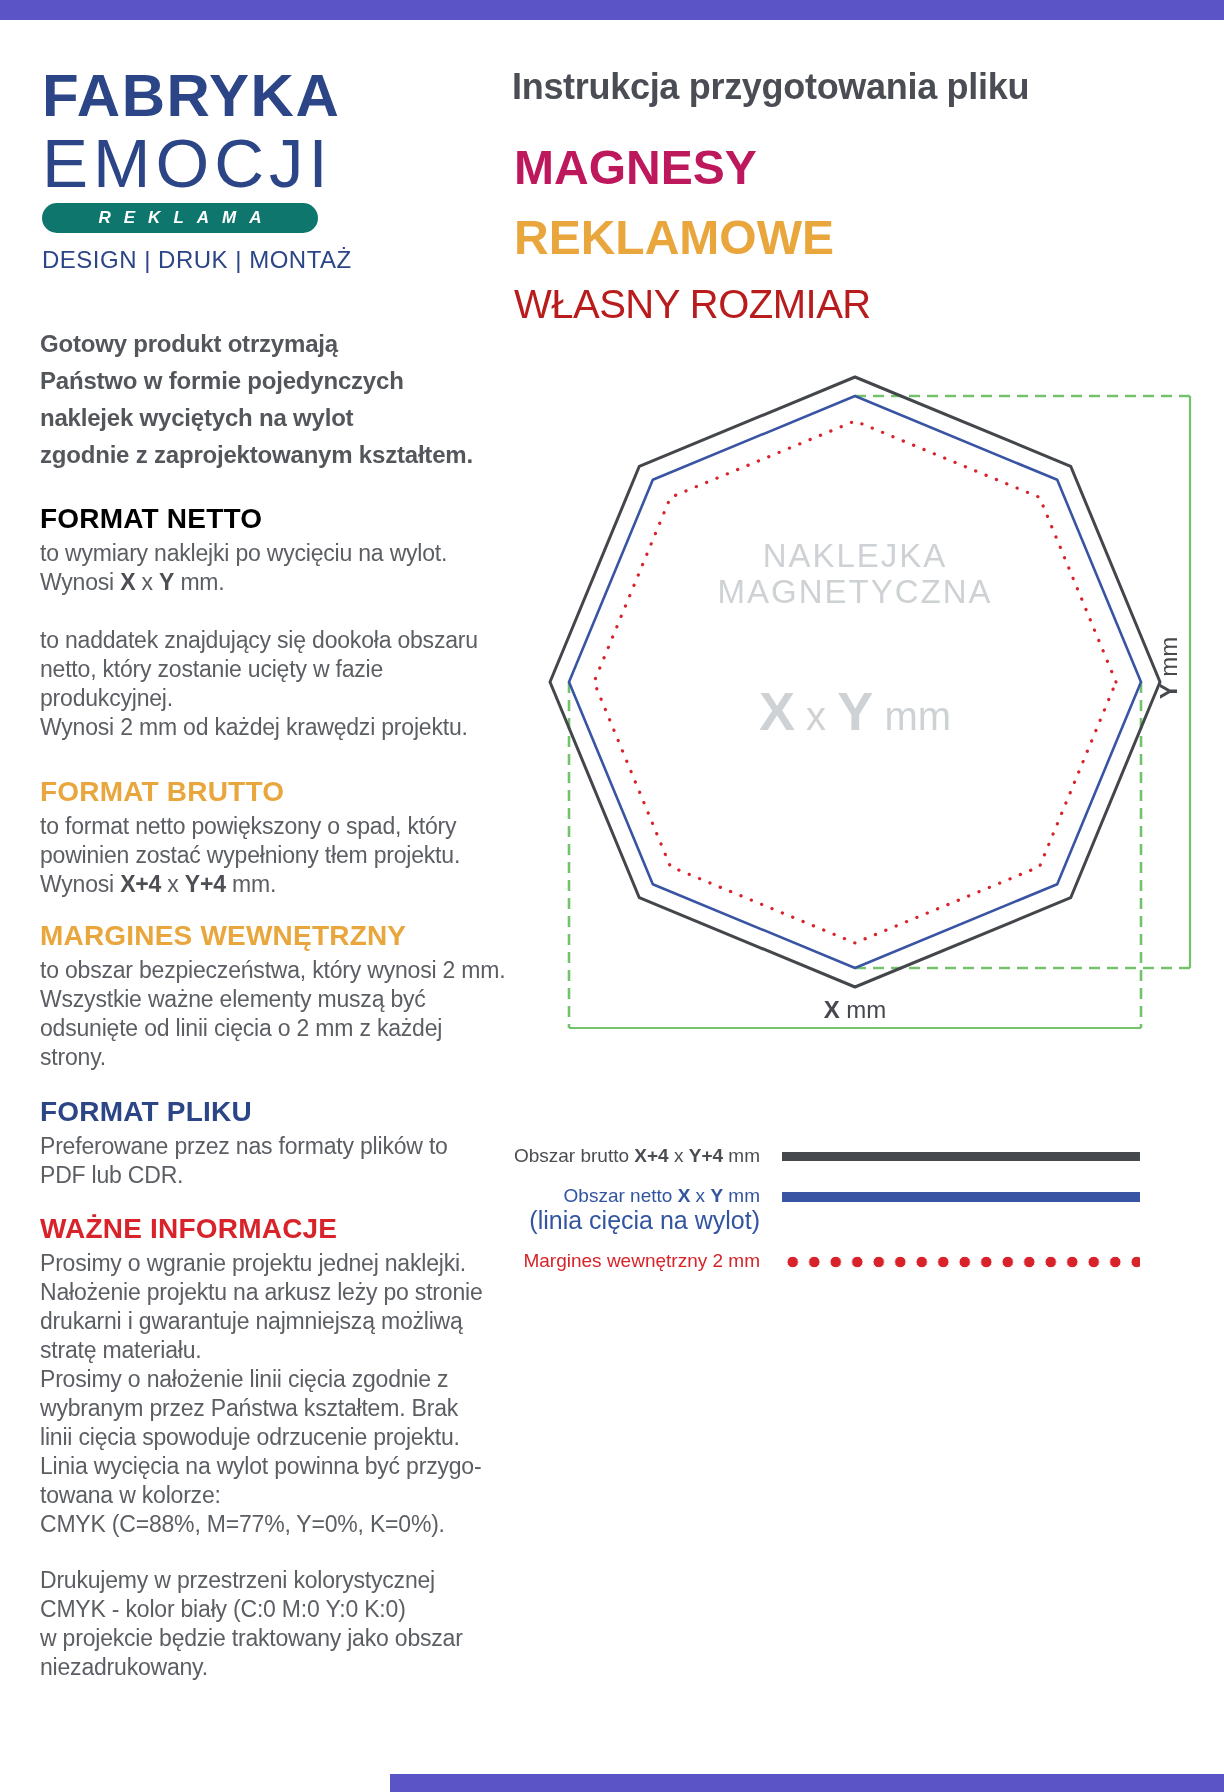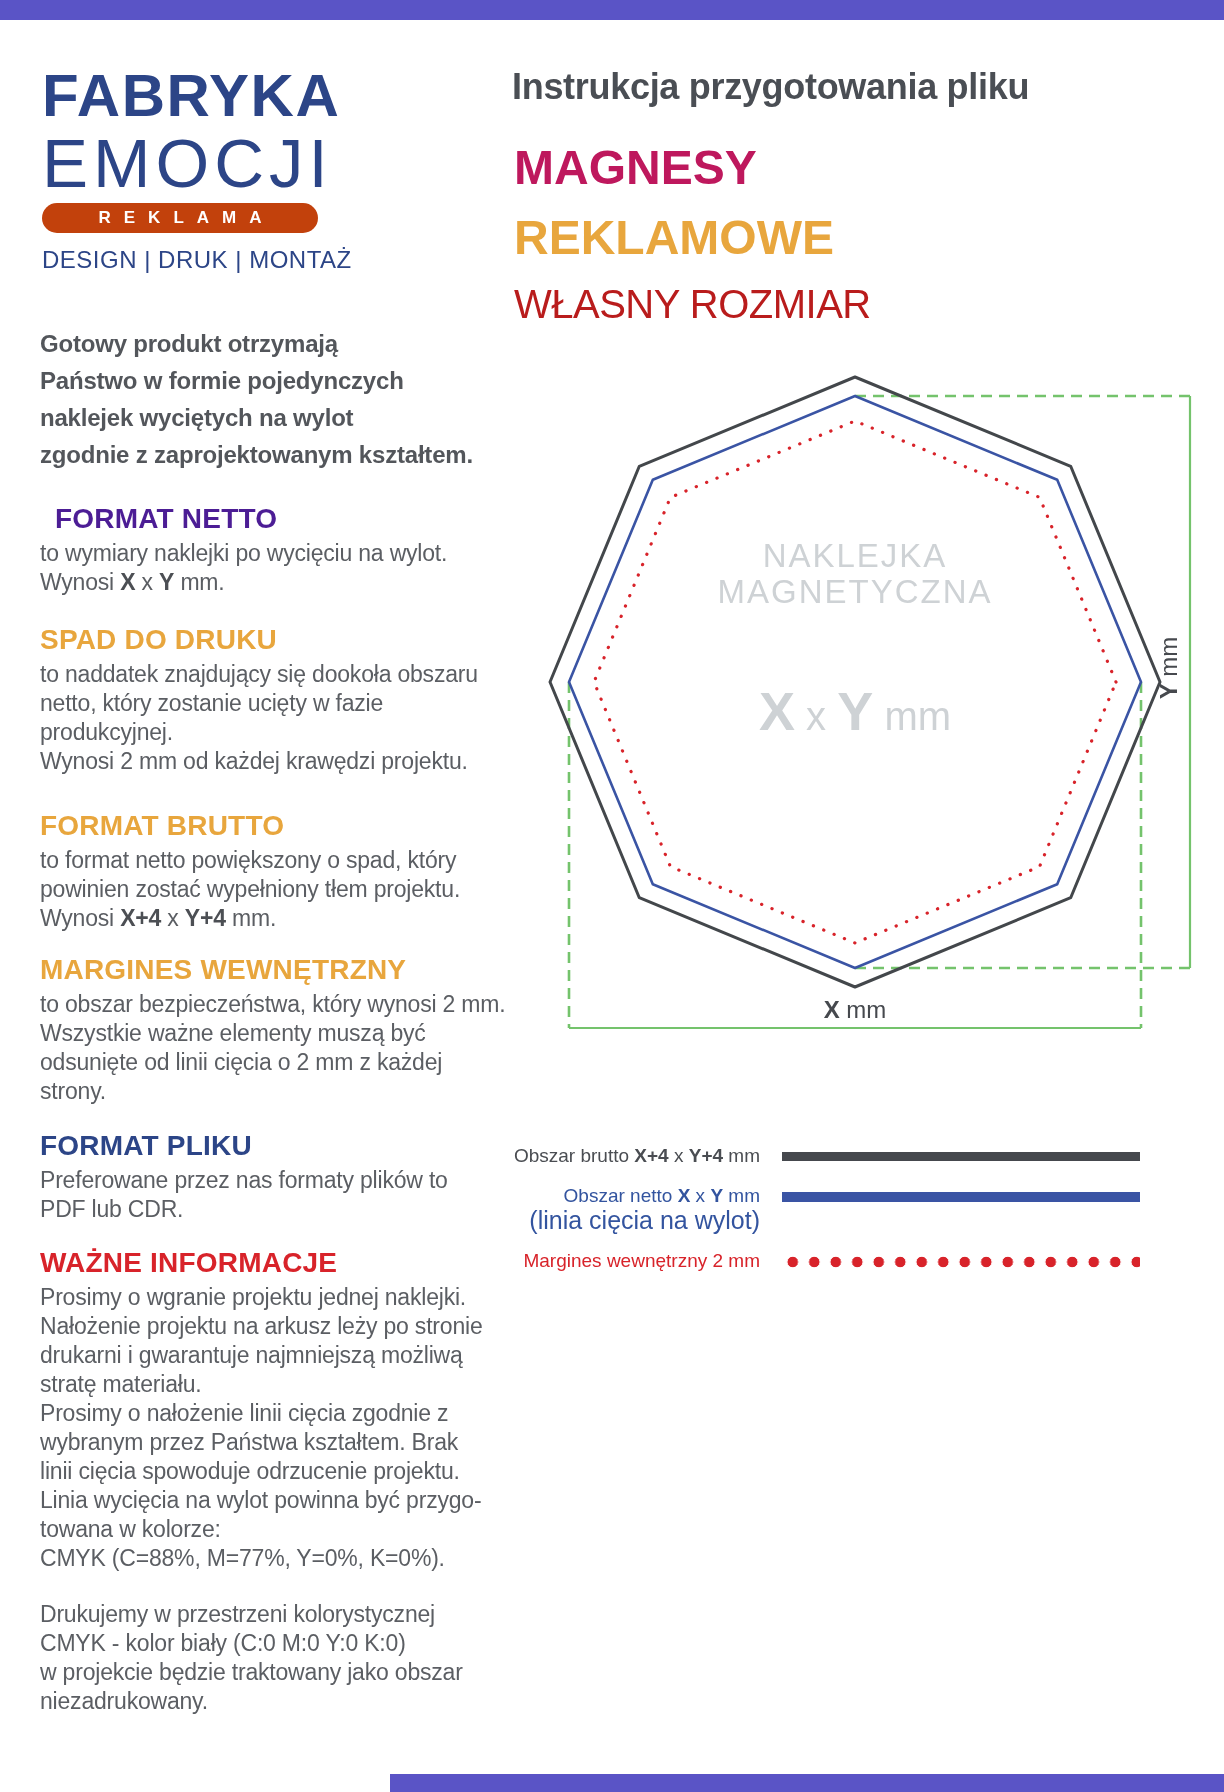--- a/index.html
+++ b/index.html
@@ -62,46 +62,45 @@
 </head>
 <body>
 
 <div class="page">
 
   <div class="topbar" style="background: rgb(90, 84, 198);"></div>
 
   <div class="logo">
     <div class="logo-l1" style="color: rgb(44, 69, 135);">FABRYKA</div>
     <div class="logo-l2" style="color: rgb(44, 69, 135);">EMOCJI</div>
-    <div class="logo-badge" style="background: #c2410c;">REKLAMA</div>
+    <div class="logo-badge" style="background: #0f766e; font-style: italic;">REKLAMA</div>
     <div class="logo-tag" style="color: rgb(44, 69, 135);">DESIGN | DRUK | MONTAŻ</div>
   </div>
 
   <div class="doc-title">Instrukcja przygotowania pliku</div>
   <div class="product1" style="color: #be185d;">MAGNESY</div>
   <div class="product2" style="color: rgb(232, 166, 61);">REKLAMOWE</div>
   <div class="subtitle">WŁASNY ROZMIAR</div>
 
   <div class="intro">
       <div class="line">Gotowy produkt otrzymają</div>
       <div class="line">Państwo w formie pojedynczych</div>
       <div class="line">naklejek wyciętych na wylot</div>
       <div class="line">zgodnie z zaprojektowanym kształtem.</div>
     </div>
 
   <div class="sections">
     <div class="section sec-netto">
-      <h2 style="color: #4c1d95; margin-left: 15px;">FORMAT NETTO</h2>
+      <h2 style="color: #000000;">FORMAT NETTO</h2>
       <div>
           <div class="line">to wymiary naklejki po wycięciu na wylot.</div>
           <div class="line">Wynosi <b>X</b> x <b>Y</b> mm.</div>
         </div>
     </div>
     <div class="section sec-spad">
-      <h2 style="color: rgb(232, 166, 61);">SPAD DO DRUKU</h2>
       <div>
           <div class="line">to naddatek znajdujący się dookoła obszaru</div>
           <div class="line">netto, który zostanie ucięty w fazie</div>
           <div class="line">produkcyjnej.</div>
           <div class="line">Wynosi 2 mm od każdej krawędzi projektu.</div>
         </div>
     </div>
     <div class="section sec-brutto">
       <h2 style="color: rgb(232, 166, 61);">FORMAT BRUTTO</h2>
       <div>

